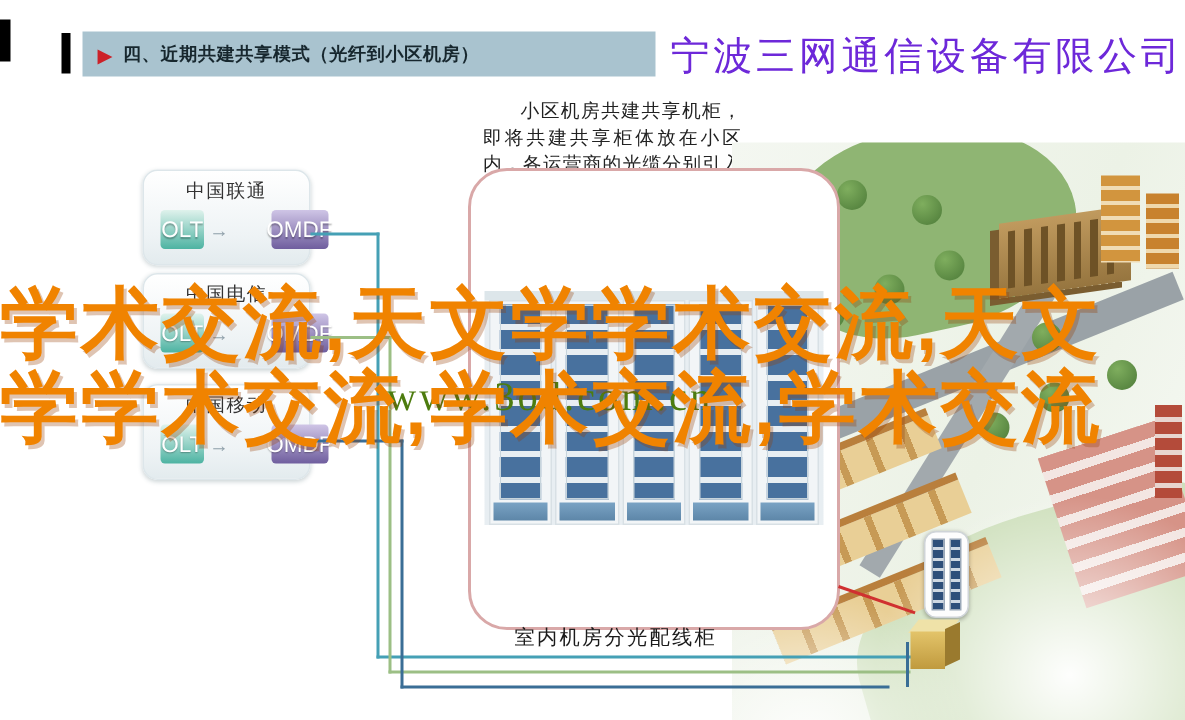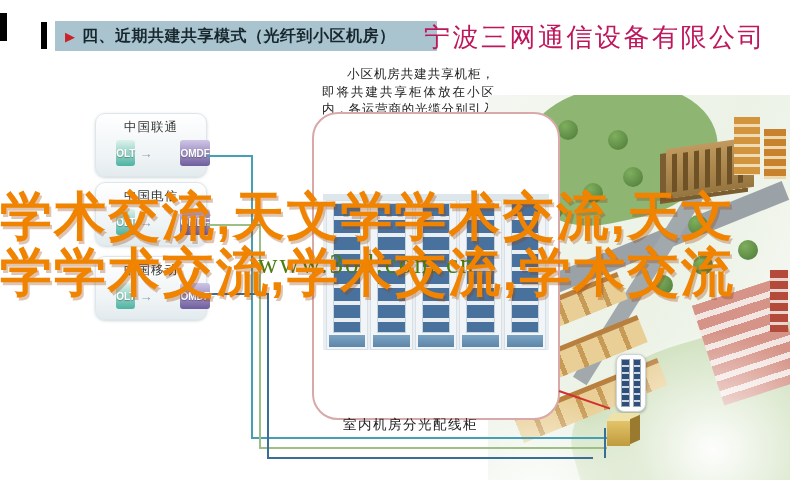--- a/index.html
+++ b/index.html
@@ -6,39 +6,39 @@
   .stage{position:relative;width:790px;height:480px;background:#ffffff;overflow:hidden;
          font-family:"Liberation Sans","DejaVu Sans",sans-serif;}
 
   
   .left-edge-mark{position:absolute;left:0;top:13px;width:7px;height:28px;background:#000;}
   .header-notch{position:absolute;left:41px;top:22px;width:6px;height:27px;background:#000;}
   .header-bar{position:absolute;left:55px;top:21px;width:382px;height:30px;
               background:var(--header-bar);display:flex;align-items:center;gap:7px;
               padding-left:10px;box-sizing:border-box;}
   .section-bullet{color:var(--bullet-red);font-size:13px;line-height:1;}
-  .section-title{font-size:16px;font-weight:700;color:#17272e;letter-spacing:.5px;white-space:nowrap;}
-  .company-name{position:absolute;left:424px;top:20px;font-family:"Liberation Serif","DejaVu Serif",serif;
-                font-size:26px;color:#be185d;letter-spacing:2.5px;white-space:nowrap;}
+  .section-title{font-size:12px;font-weight:700;color:#17272e;letter-spacing:.5px;white-space:nowrap;}
+  .company-name{position:absolute;left:447px;top:20px;font-family:"Liberation Serif","DejaVu Serif",serif;
+                font-size:26px;color:#6d28d9;letter-spacing:2.5px;white-space:nowrap;}
 
   
   .hotline{position:absolute;left:8px;top:84px;font-family:"Liberation Serif","DejaVu Serif",serif;
            font-size:28px;color:#000;letter-spacing:1px;white-space:nowrap;}
   .description{position:absolute;left:322px;top:66px;width:172px;font-size:12.5px;line-height:17.5px;
                color:#222;text-indent:2em;text-align:justify;}
 
   
   .op-card{position:absolute;left:95px;width:112px;height:64px;border-radius:10px;
            background:linear-gradient(180deg,#ffffff 0%,#eef3f5 70%,#e3ebee 100%);
            border:1px solid #dde6ea;box-shadow:0 1px 3px rgba(60,90,100,.25);box-sizing:border-box;}
   .op-card.c1{top:113px;} .op-card.c2{top:182px;} .op-card.c3{top:256px;}
   .op-title{font-size:12.5px;color:#333;text-align:center;margin-top:5px;letter-spacing:1px;}
   .op-flow{display:flex;align-items:center;justify-content:center;gap:4px;margin-top:4px;}
   .node{height:26px;border-radius:3px;display:flex;align-items:center;justify-content:center;
-        color:#fff;font-size:10px;font-weight:700;text-shadow:0 1px 1px rgba(0,0,0,.3);margin-left:24px;}
+        color:#fff;font-size:15px;font-weight:400;text-shadow:0 1px 1px rgba(0,0,0,.3);margin-left:24px;}
   .node.olt{width:30px;background:linear-gradient(180deg,var(--olt-top),var(--olt-bottom));}
   .node.omdf{width:38px;background:linear-gradient(180deg,var(--omdf-top),var(--omdf-bottom));}
   .flow-arrow{color:#90a0aa;font-size:13px;line-height:1;}
 
   
   .seg{position:absolute;z-index:2;}
   .u{background:var(--line-unicom);} .t{background:var(--line-telecom);} .m{background:var(--line-mobile);}
   .u-stub{left:207px;top:155px;width:46px;height:2px;}
   .u-vert{left:251px;top:155px;width:2px;height:284px;}
   .u-bot {left:251px;top:437px;width:370px;height:2px;}

